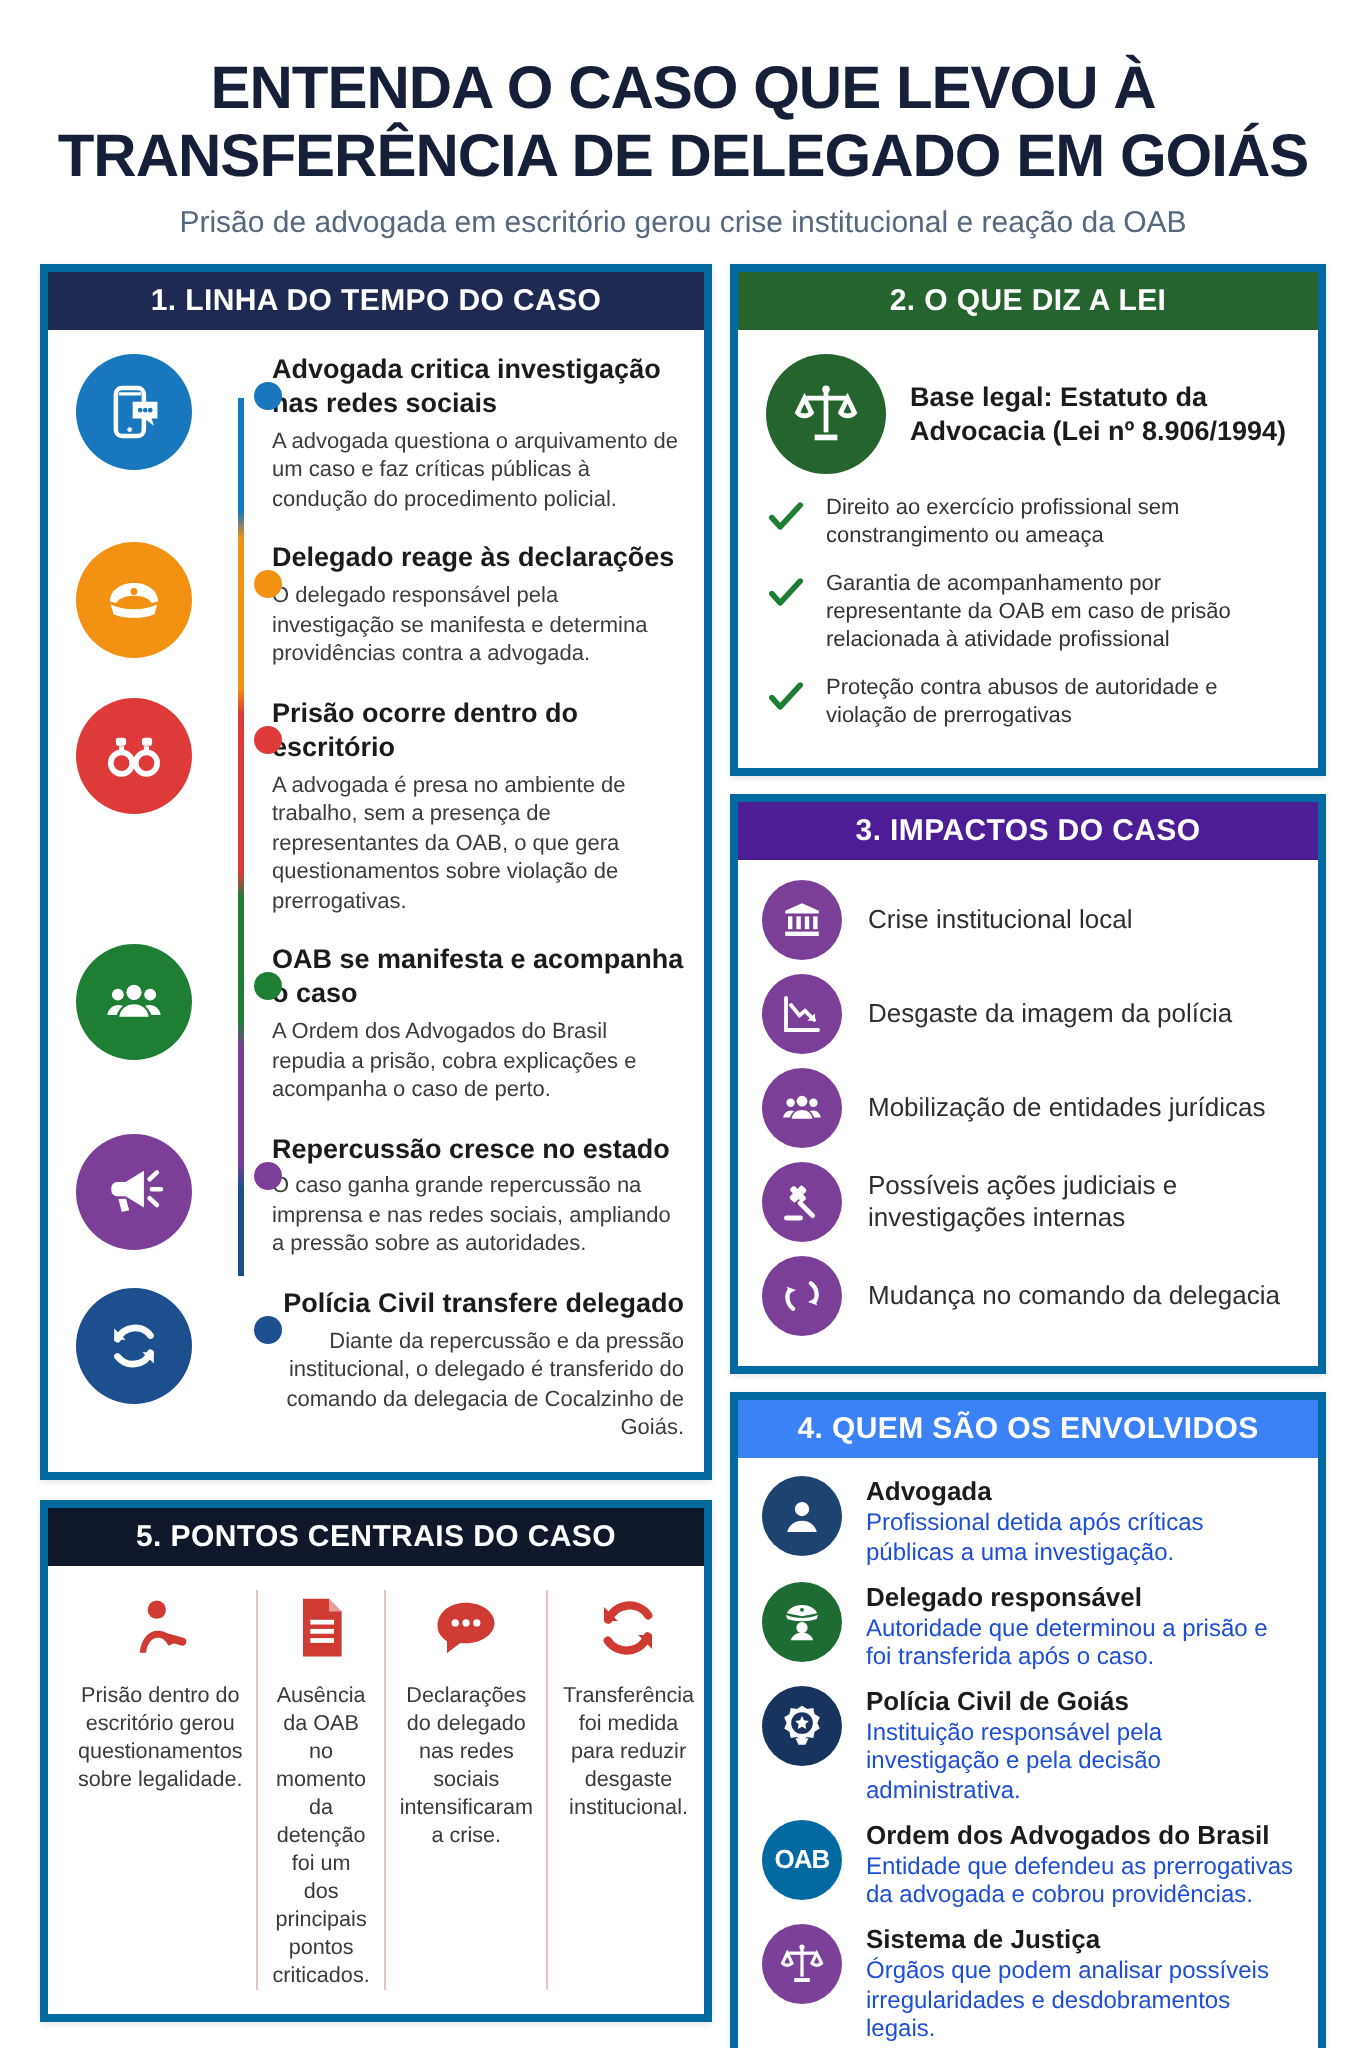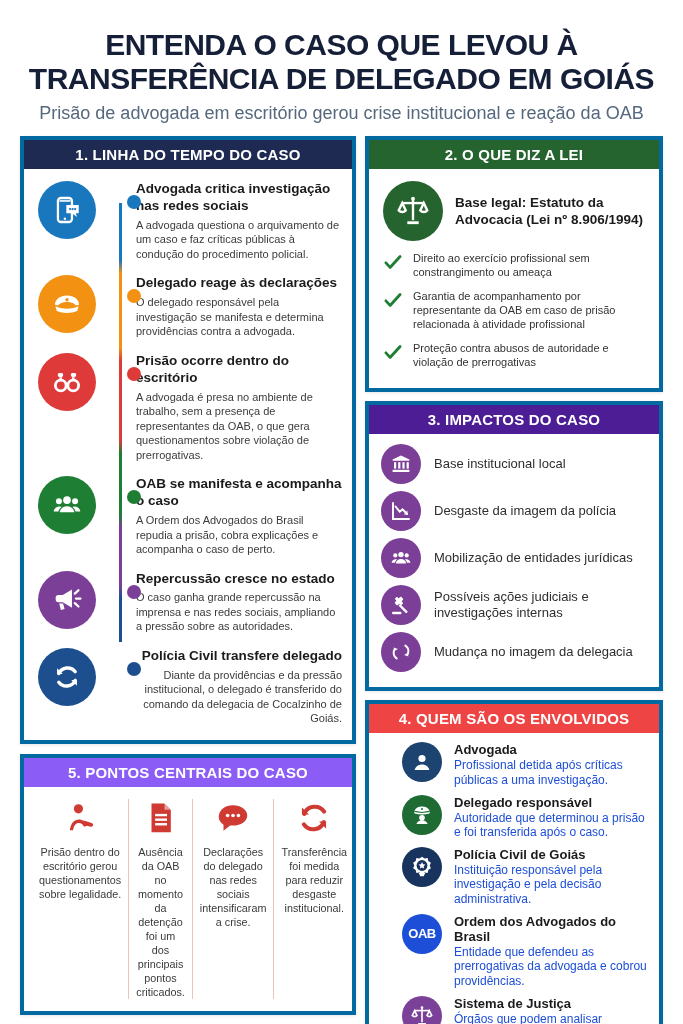--- a/index.html
+++ b/index.html
@@ -7,35 +7,35 @@
   body {
     height:1024px; overflow:hidden; background:#ffffff;
     font-family:"Liberation Sans", sans-serif; color:#333;
   }
   
   .hdr { text-align:center; padding-top:28px; }
   .hdr h1 {
     font-size:30px; line-height:1.12; font-weight:800; letter-spacing:-0.5px;
     color:#161f38; text-transform:uppercase;
   }
-  .hdr .sub { margin-top:8px; font-size:18px; color:#56687d; }
+  .hdr .sub { margin-top:8px; font-size:15px; color:#56687d; }
   
   .content { display:flex; gap:9px; padding:12px 20px 0 20px; align-items:flex-start; }
   .col-l { width:336px; flex-shrink:0; display:flex; flex-direction:column; gap:10px; }
   .col-r { flex:1; display:flex; flex-direction:column; gap:9px; }
   .box { background:#fff; border:4px solid #0369a1; box-shadow:0 1px 3px rgba(0,0,0,.10); }
   .box-hd {
     color:#fff; font-weight:700; font-size:15px; text-align:center;
     padding:6px 4px; letter-spacing:.2px;
   }
   .hd-navy  { background:#1f2a53; }
   .hd-green { background:#26642f; }
   .hd-purple{ background:#4c1d95; }
-  .hd-blue  { background:#ef4444; }
-  .hd-red   { background:#8b5cf6; }
+  .hd-blue  { background:#3b82f6; }
+  .hd-red   { background:#0f172a; }
   
   .tl-body { position:relative; padding:12px 10px 10px 14px; }
   .tl-line {
     position:absolute; left:95px; top:34px; width:3px; bottom:98px;
     background:linear-gradient(to bottom,
       #1877bd 0,#1877bd 13%,
       #f39113 16%,#f39113 33%,
       #dd3a39 36%,#dd3a39 54%,
       #1e7e34 57%,#1e7e34 71%,
       #7c3f97 74%,#7c3f97 87%,
@@ -74,31 +74,31 @@
   
   .imp-body { padding:10px 12px 8px 12px; }
   .imp-row { display:flex; align-items:center; gap:13px; margin-bottom:7px; }
   .imp-ic {
     width:40px; height:40px; border-radius:50%; background:#7c3f97; color:#7c3f97;
     flex-shrink:0; display:flex; align-items:center; justify-content:center;
   }
   .imp-row p { font-size:13px; line-height:1.25; color:#2e2e2e; }
   
   .inv-body { padding:9px 12px 6px 12px; }
-  .inv-row { display:flex; gap:12px; margin-bottom:7px; align-items:flex-start;margin-left:21px; }
+  .inv-row { display:flex; gap:12px; margin-bottom:7px; align-items:flex-start; }
   .inv-ic {
     width:40px; height:40px; border-radius:50%; flex-shrink:0;
     display:flex; align-items:center; justify-content:center;
   }
   .inv-txt h4 { font-size:13px; color:#1b1b1b; margin-bottom:1px; }
   .inv-txt p  { font-size:12px; line-height:1.22; color:#1d4ed8; }
   .ic-navy1 { background:#1d4370; color:#1d4370; }
   .ic-green { background:#1e6b34; color:#1e6b34; }
   .ic-navy2 { background:#17335e; color:#17335e; }
-  .ic-orange{ background:#1d4ed8; color:#ee8a1e;justify-content:center; }
+  .ic-orange{ background:#0369a1; color:#ee8a1e;justify-content:center; }
   .ic-purple{ background:#7b4097; color:#7b4097; }
   .oab-t { color:#fff; font-weight:800; font-size:13px; letter-spacing:-0.5px; }
   
   .kp-body { display:flex; padding:12px 8px; }
   .kp-cell {
     flex:1; text-align:center; padding:0 7px;
     border-right:1px solid #efc1be; color:#cf3a33;
     display:flex; flex-direction:column; align-items:center; gap:8px;
   }
   .kp-cell:last-child { border-right:none; }
@@ -214,21 +214,21 @@
             <svg width="34" height="34" viewBox="0 0 24 24" fill="none" stroke="#fff" stroke-width="2.4" stroke-linecap="round">
               <path d="M17.8 8.3A6.8 6.8 0 0 0 6.2 9.6"></path>
               <path d="M6.2 15.7A6.8 6.8 0 0 0 17.8 14.4"></path>
               <path d="M5 5.8v4h4z" fill="#fff" stroke="none"></path>
               <path d="M19 18.2v-4h-4z" fill="#fff" stroke="none"></path>
             </svg>
           </div>
           <span class="tl-dot c6"></span>
           <div class="tl-txt">
             <h3>Polícia Civil transfere delegado</h3>
-            <p>Diante da providências e da pressão institucional, o delegado é transferido do comando da delegacia de Cocalzinho de Goiás.</p>
+            <p>Diante da repercussão e da pressão institucional, o delegado é transferido do comando da delegacia de Cocalzinho de Goiás.</p>
           </div>
         </div>
 
       </div>
     </div>
 
     <div class="box">
       <div class="box-hd hd-red">5. PONTOS CENTRAIS DO CASO</div>
       <div class="kp-body">
 
@@ -338,21 +338,21 @@
           <div class="imp-ic">
             <svg width="24" height="24" viewBox="0 0 24 24" fill="#fff">
               <path d="M12 3.6l8.4 3.8v1.4H3.6V7.4z"></path>
               <rect x="5" y="10.2" width="2.2" height="6.4"></rect>
                 <rect x="9.2" y="10.2" width="2.2" height="6.4"></rect>
               <rect x="13.4" y="10.2" width="2.2" height="6.4"></rect>
                 <rect x="17.6" y="10.2" width="2.2" height="6.4"></rect>
               <rect x="3.6" y="17.8" width="16.8" height="2.2"></rect>
             </svg>
           </div>
-          <p>Base institucional local</p>
+          <p>Crise institucional local</p>
         </div>
 
         <div class="imp-row">
           <div class="imp-ic">
             <svg width="24" height="24" viewBox="0 0 24 24" fill="none" stroke="#fff" stroke-width="1.9" stroke-linecap="round">
               <path d="M4 4v16h16"></path>
               <path d="M6.5 7.5l4.2 5.2 2.8-2.3 4.6 4.6"></path>
               <path d="M18.5 11.6v3.8h-3.8z" fill="#fff" stroke="none"></path>
             </svg>
           </div>
@@ -389,21 +389,21 @@
 
         <div class="imp-row">
           <div class="imp-ic">
             <svg width="24" height="24" viewBox="0 0 24 24" fill="none" stroke="#fff" stroke-width="2.1" stroke-linecap="round">
               <path d="M16.4 5.6a7 7 0 0 1 2.2 8.8"></path>
               <path d="M7.6 18.4a7 7 0 0 1-2.2-8.8"></path>
               <path d="M19.6 16.6l-1.4-3.4-3.2 1.8z" fill="#fff" stroke="none"></path>
               <path d="M4.4 7.4l1.4 3.4 3.2-1.8z" fill="#fff" stroke="none"></path>
             </svg>
           </div>
-          <p>Mudança no imagem da delegacia</p>
+          <p>Mudança no comando da delegacia</p>
         </div>
 
       </div>
     </div>
 
     <div class="box">
       <div class="box-hd hd-blue">4. QUEM SÃO OS ENVOLVIDOS</div>
       <div class="inv-body">
 
         <div class="inv-row">

